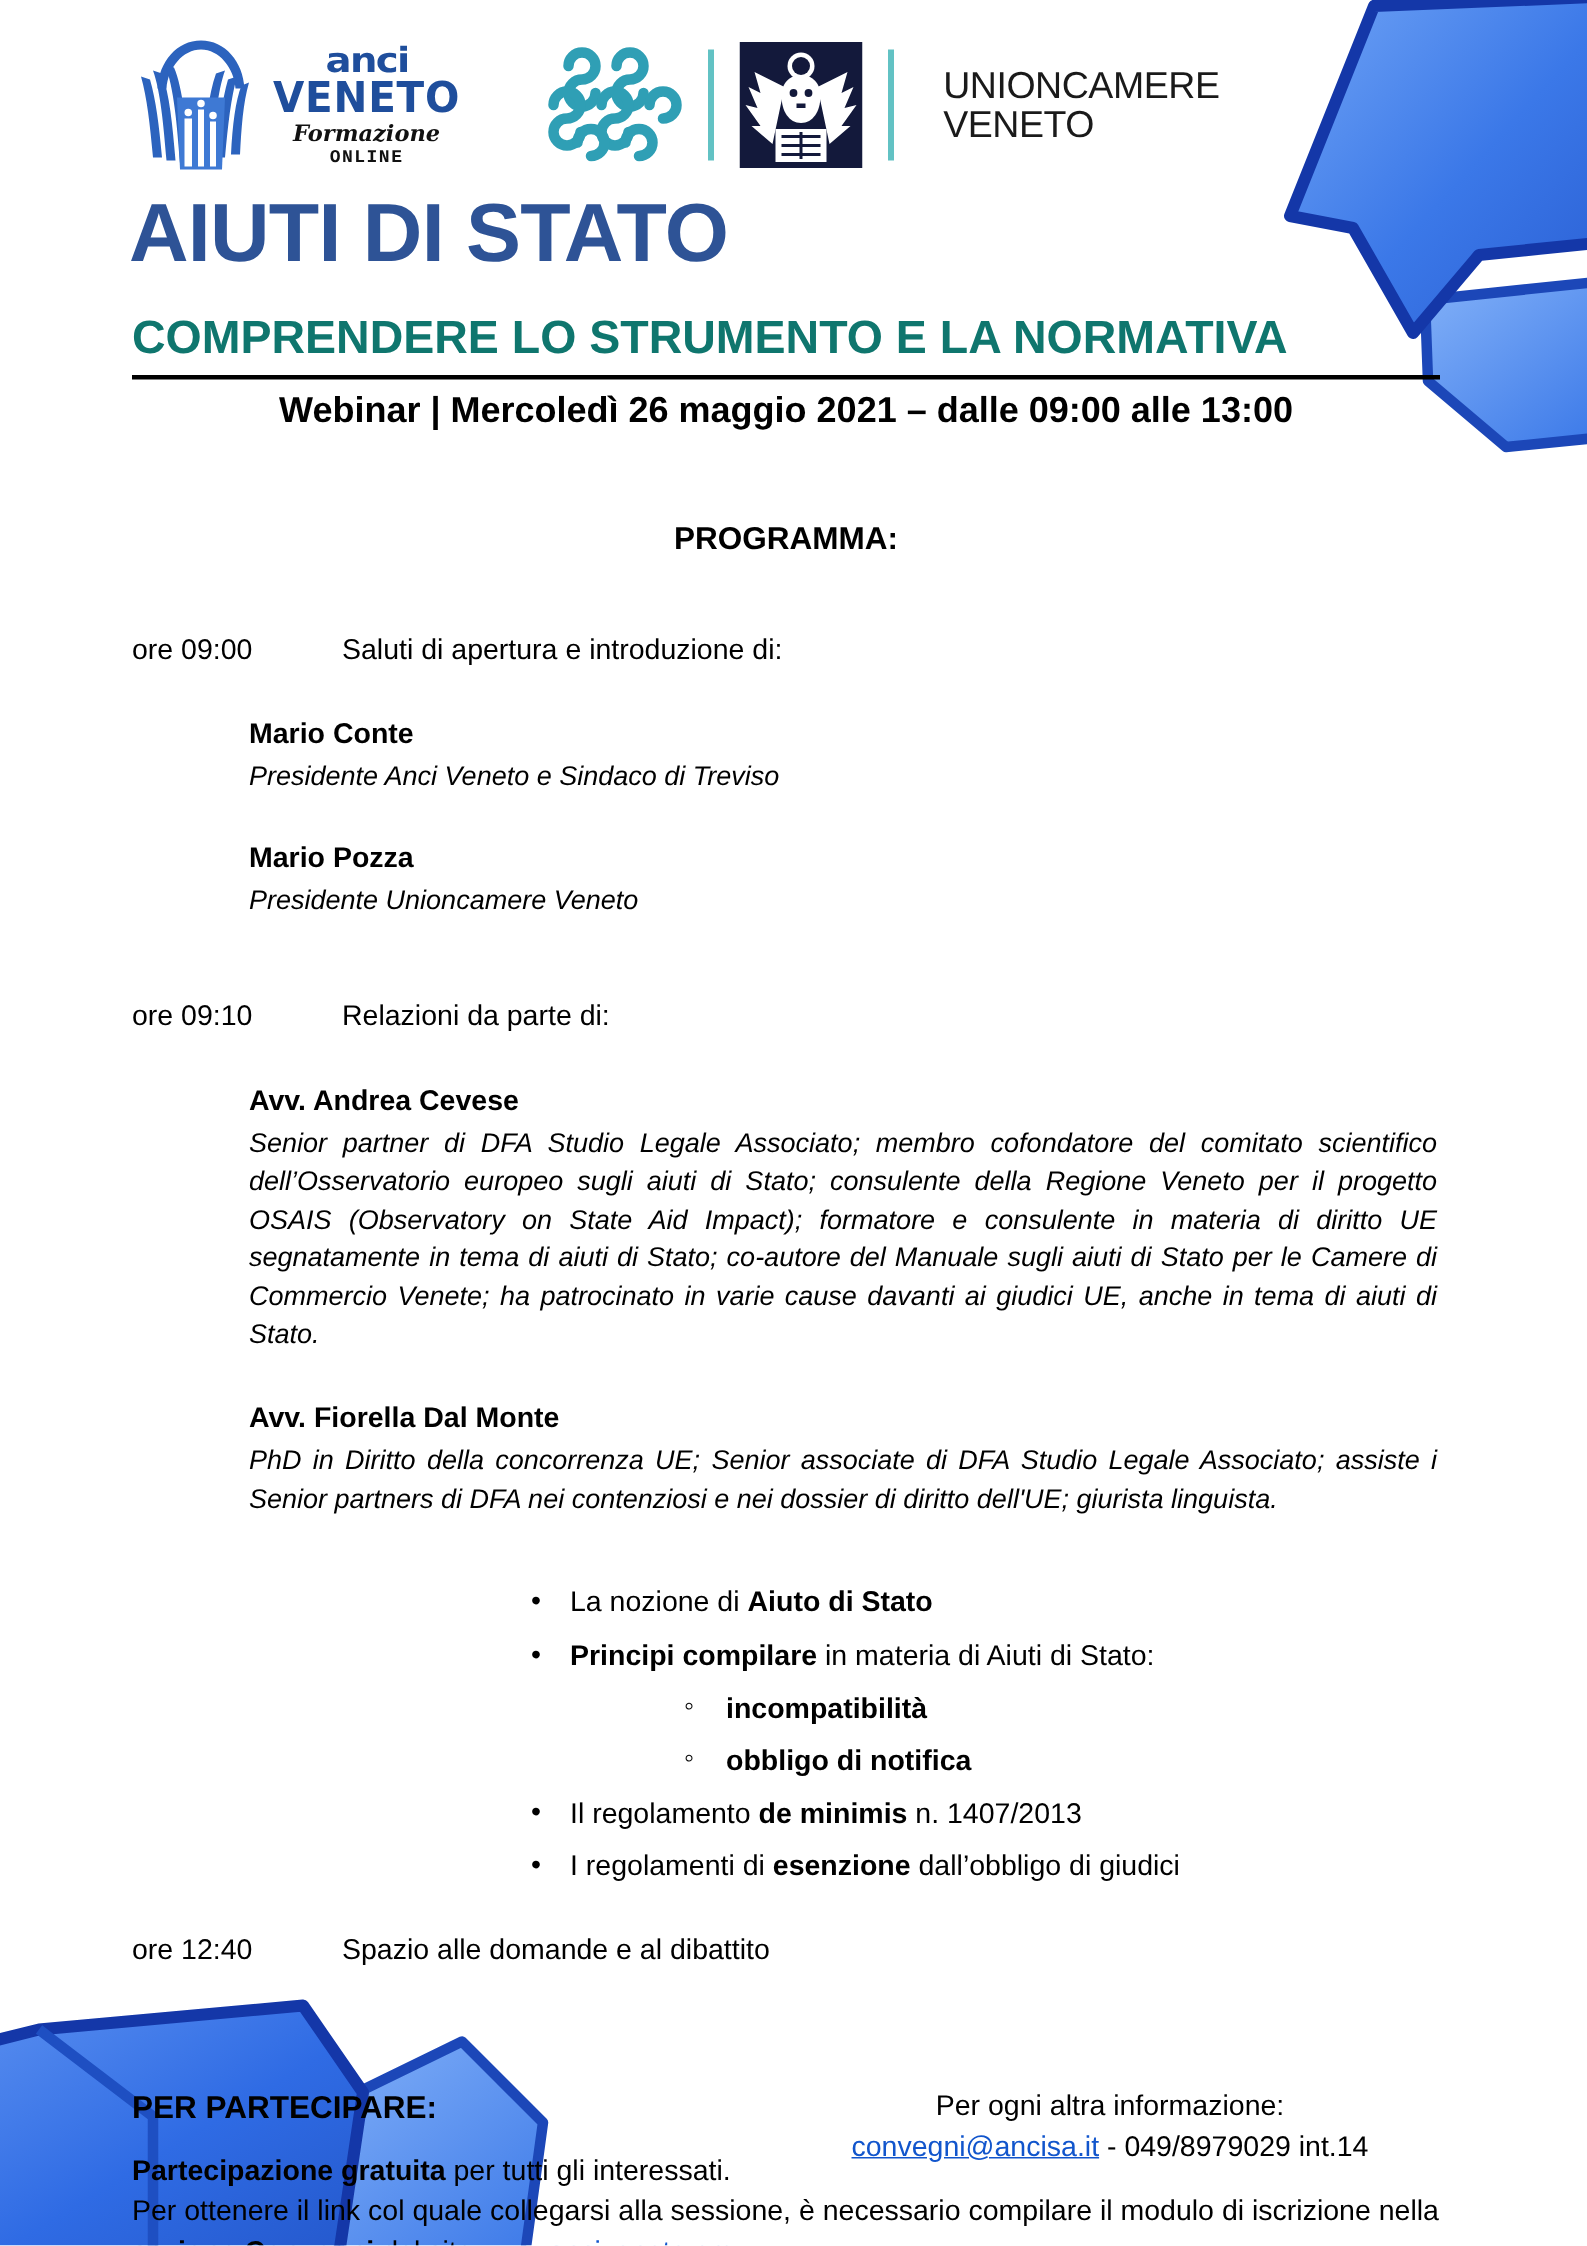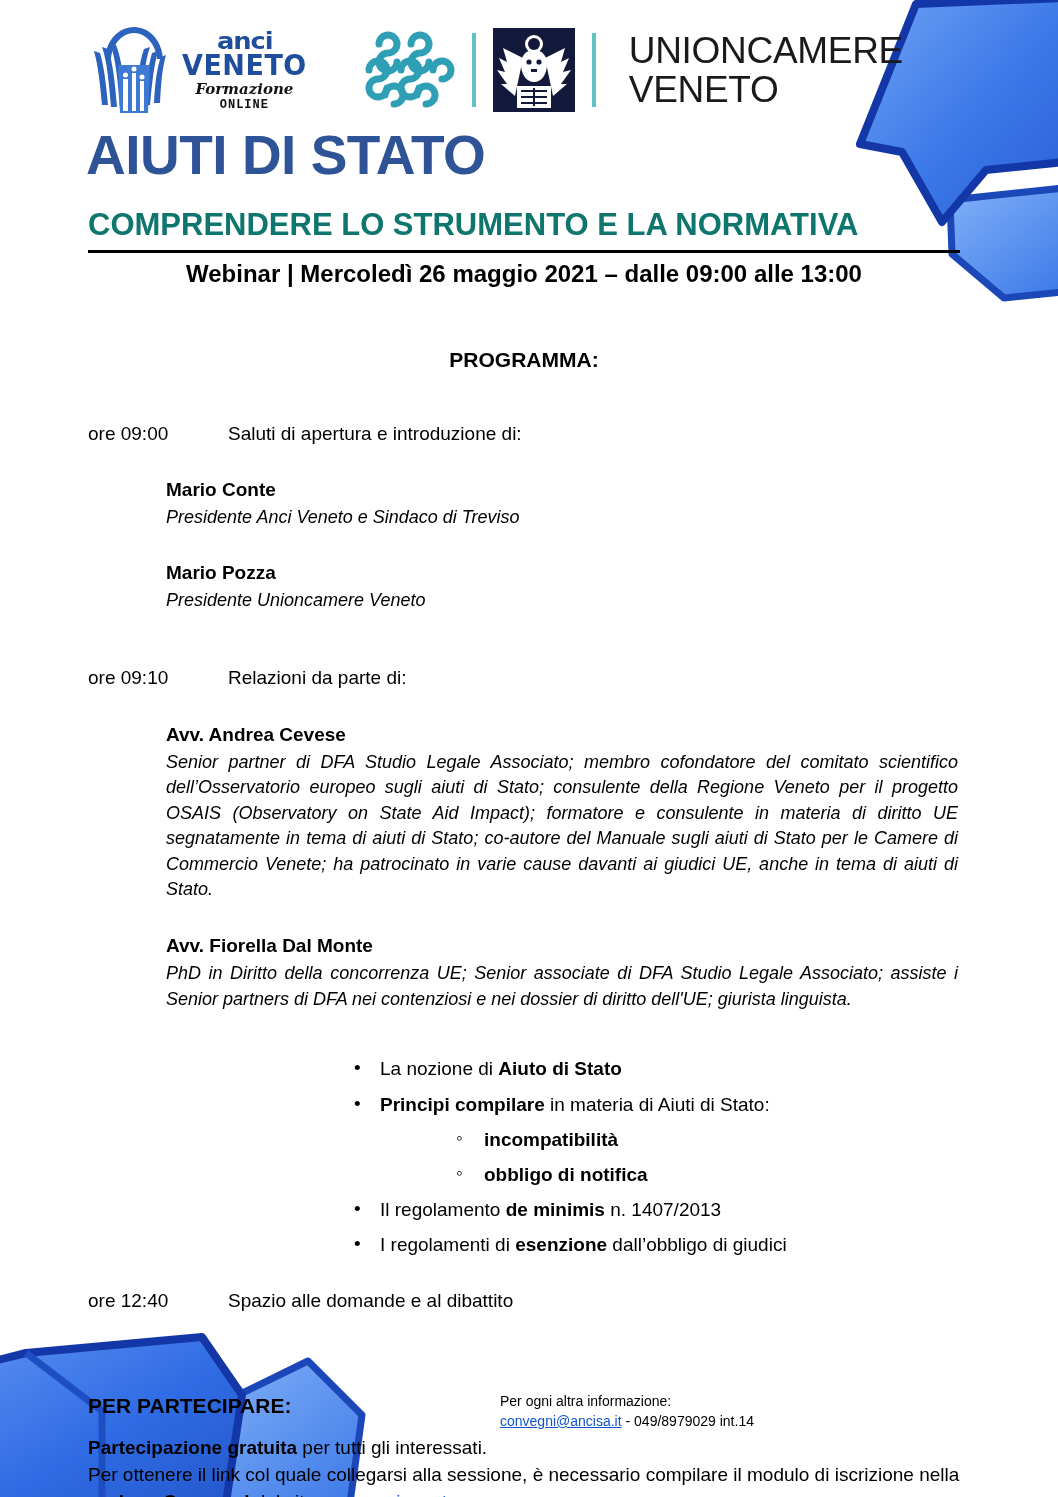--- a/index.html
+++ b/index.html
@@ -95,21 +95,21 @@
   .uc-div {
     width: 4px;
     height: 74px;
     background: #62C2C4;
     margin: 0 17px;
   }
   .uc-lion { width: 82px; height: 84px; }
   .uc-text {
     margin-left: 16px;
     font-family: "Liberation Sans", sans-serif;
-    font-size: 37px;
+    font-size: 25px;
     line-height: 1.06;
     color: #1A1A1A;
     letter-spacing: -0.3px;
   }
 
   
   .title {
     position: absolute;
     top: 128px;
     left: 86px;
@@ -253,22 +253,22 @@
   a.link {
     color: #1155CC;
     text-decoration: underline;
   }
 
   .footer-info {
     position: absolute;
     top: 1392px;
     left: 500px;
     width: 480px;
-    text-align: left;
-    font-size: 14px;
+    text-align: center;
+    font-size: 19px;
     line-height: 1.42;
     z-index: 3;
   }
   b { font-weight: bold; }
 </style>
 </head>
 <body>
 
 <div id="page">
 

